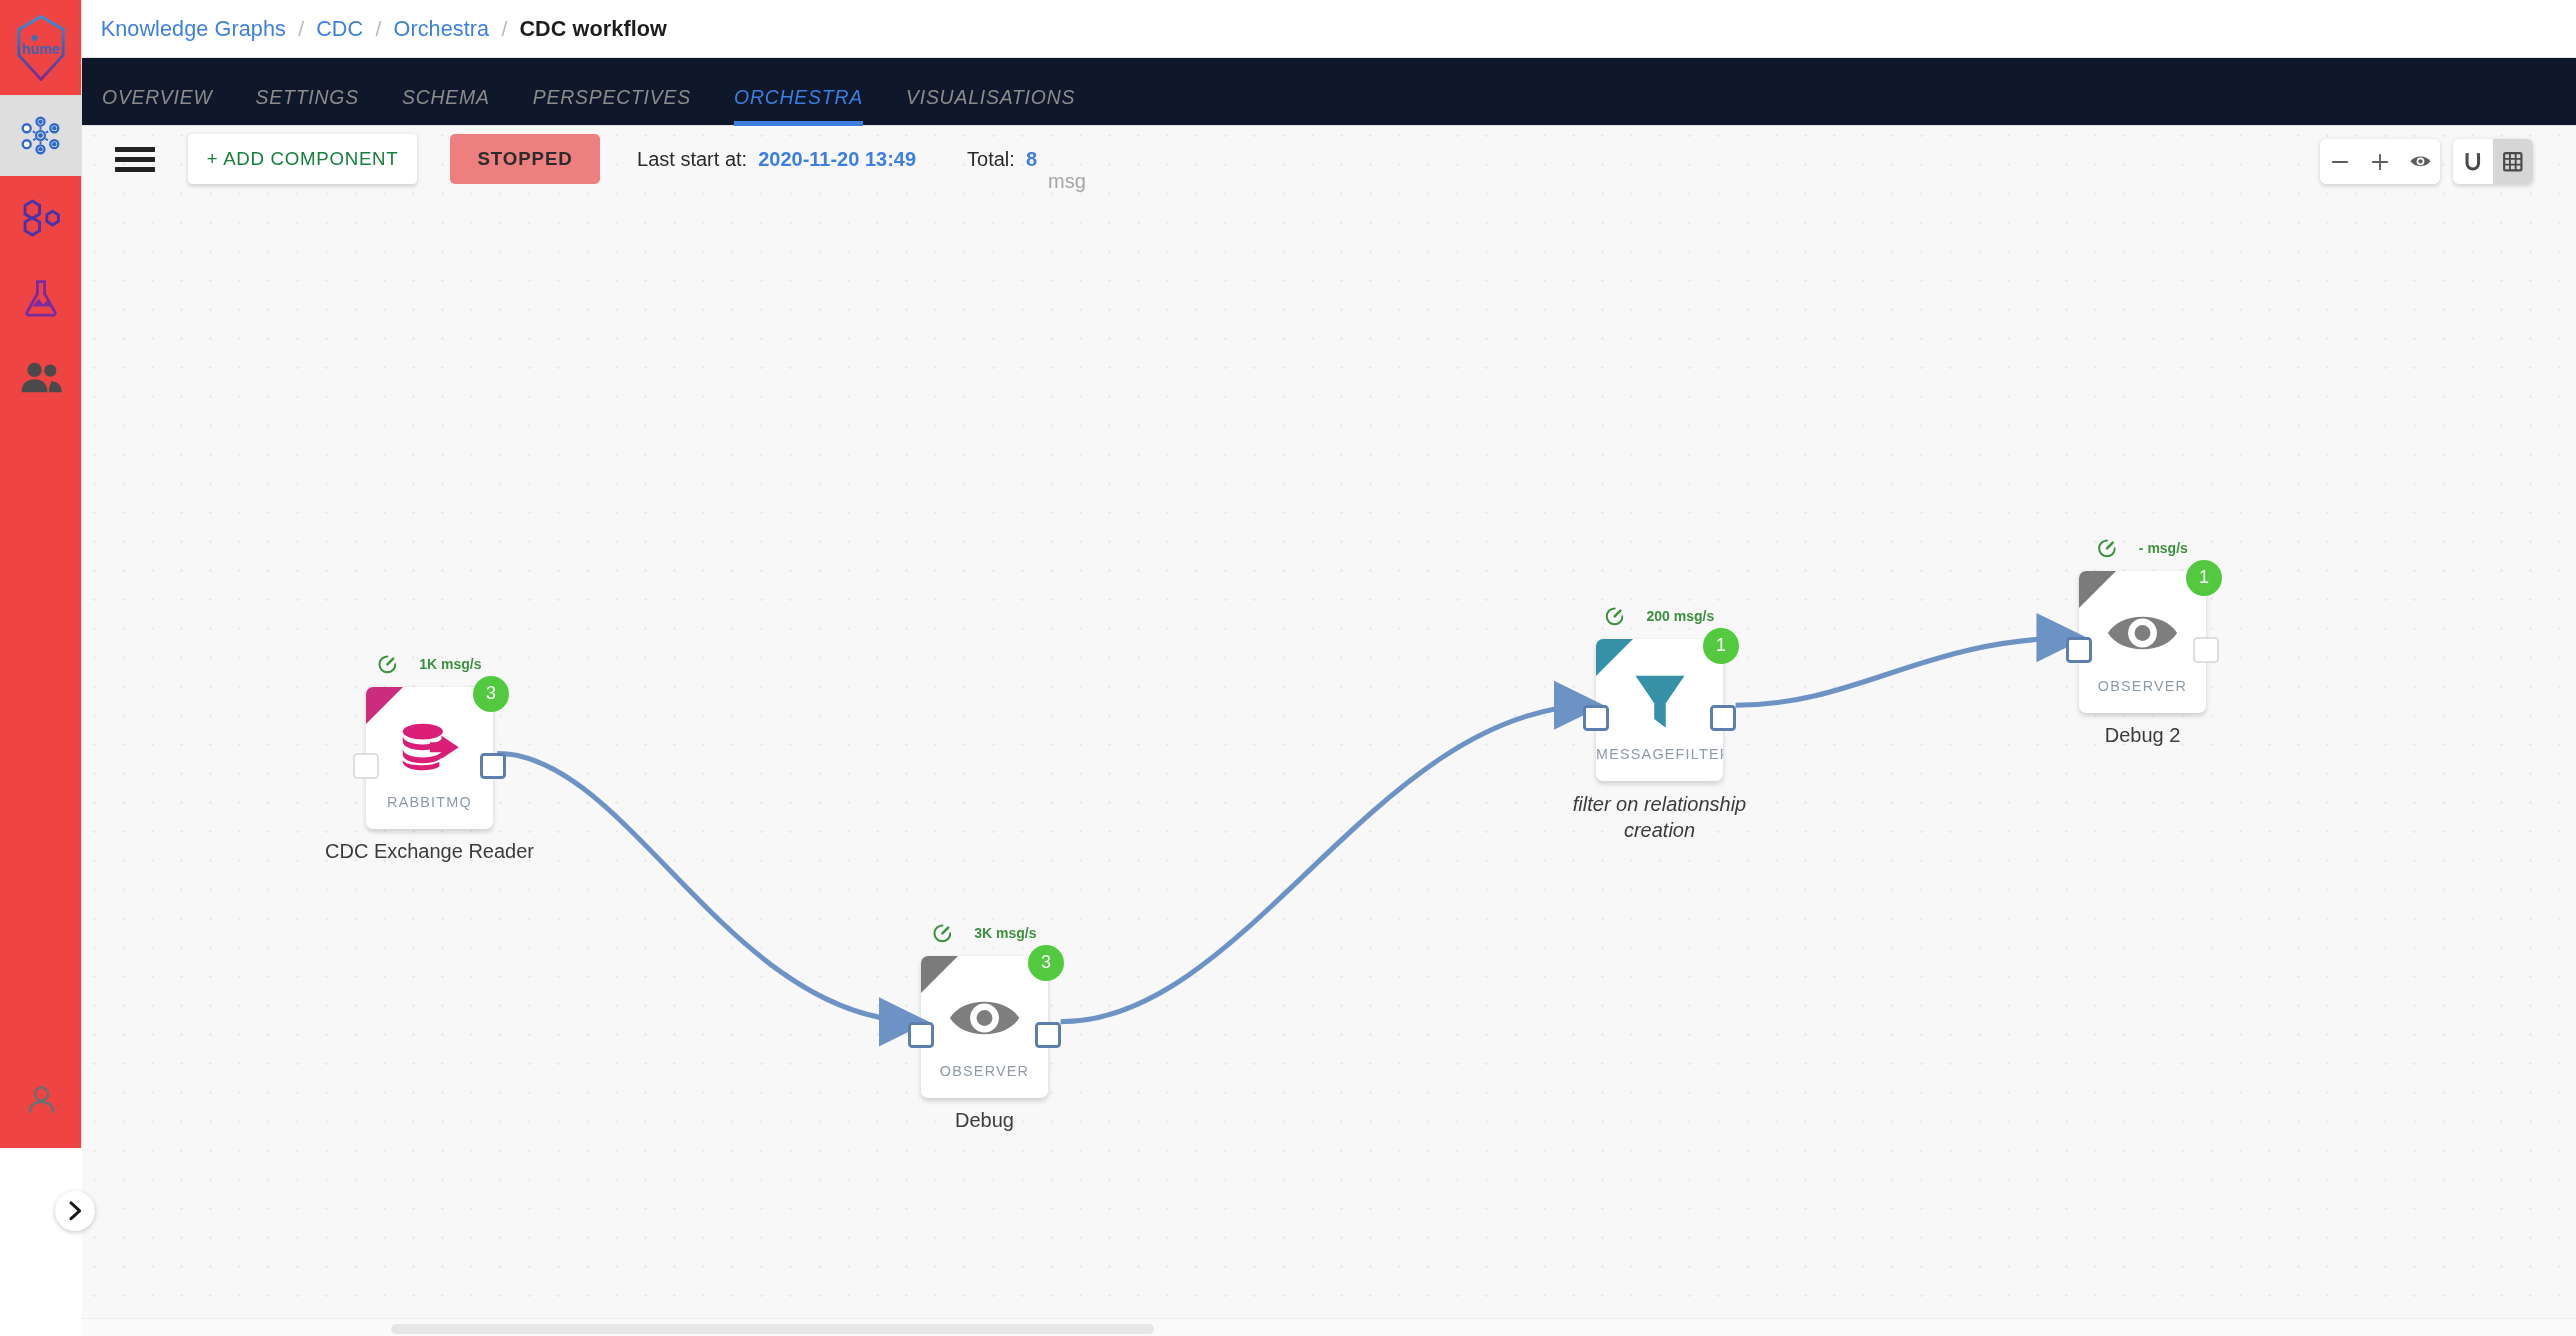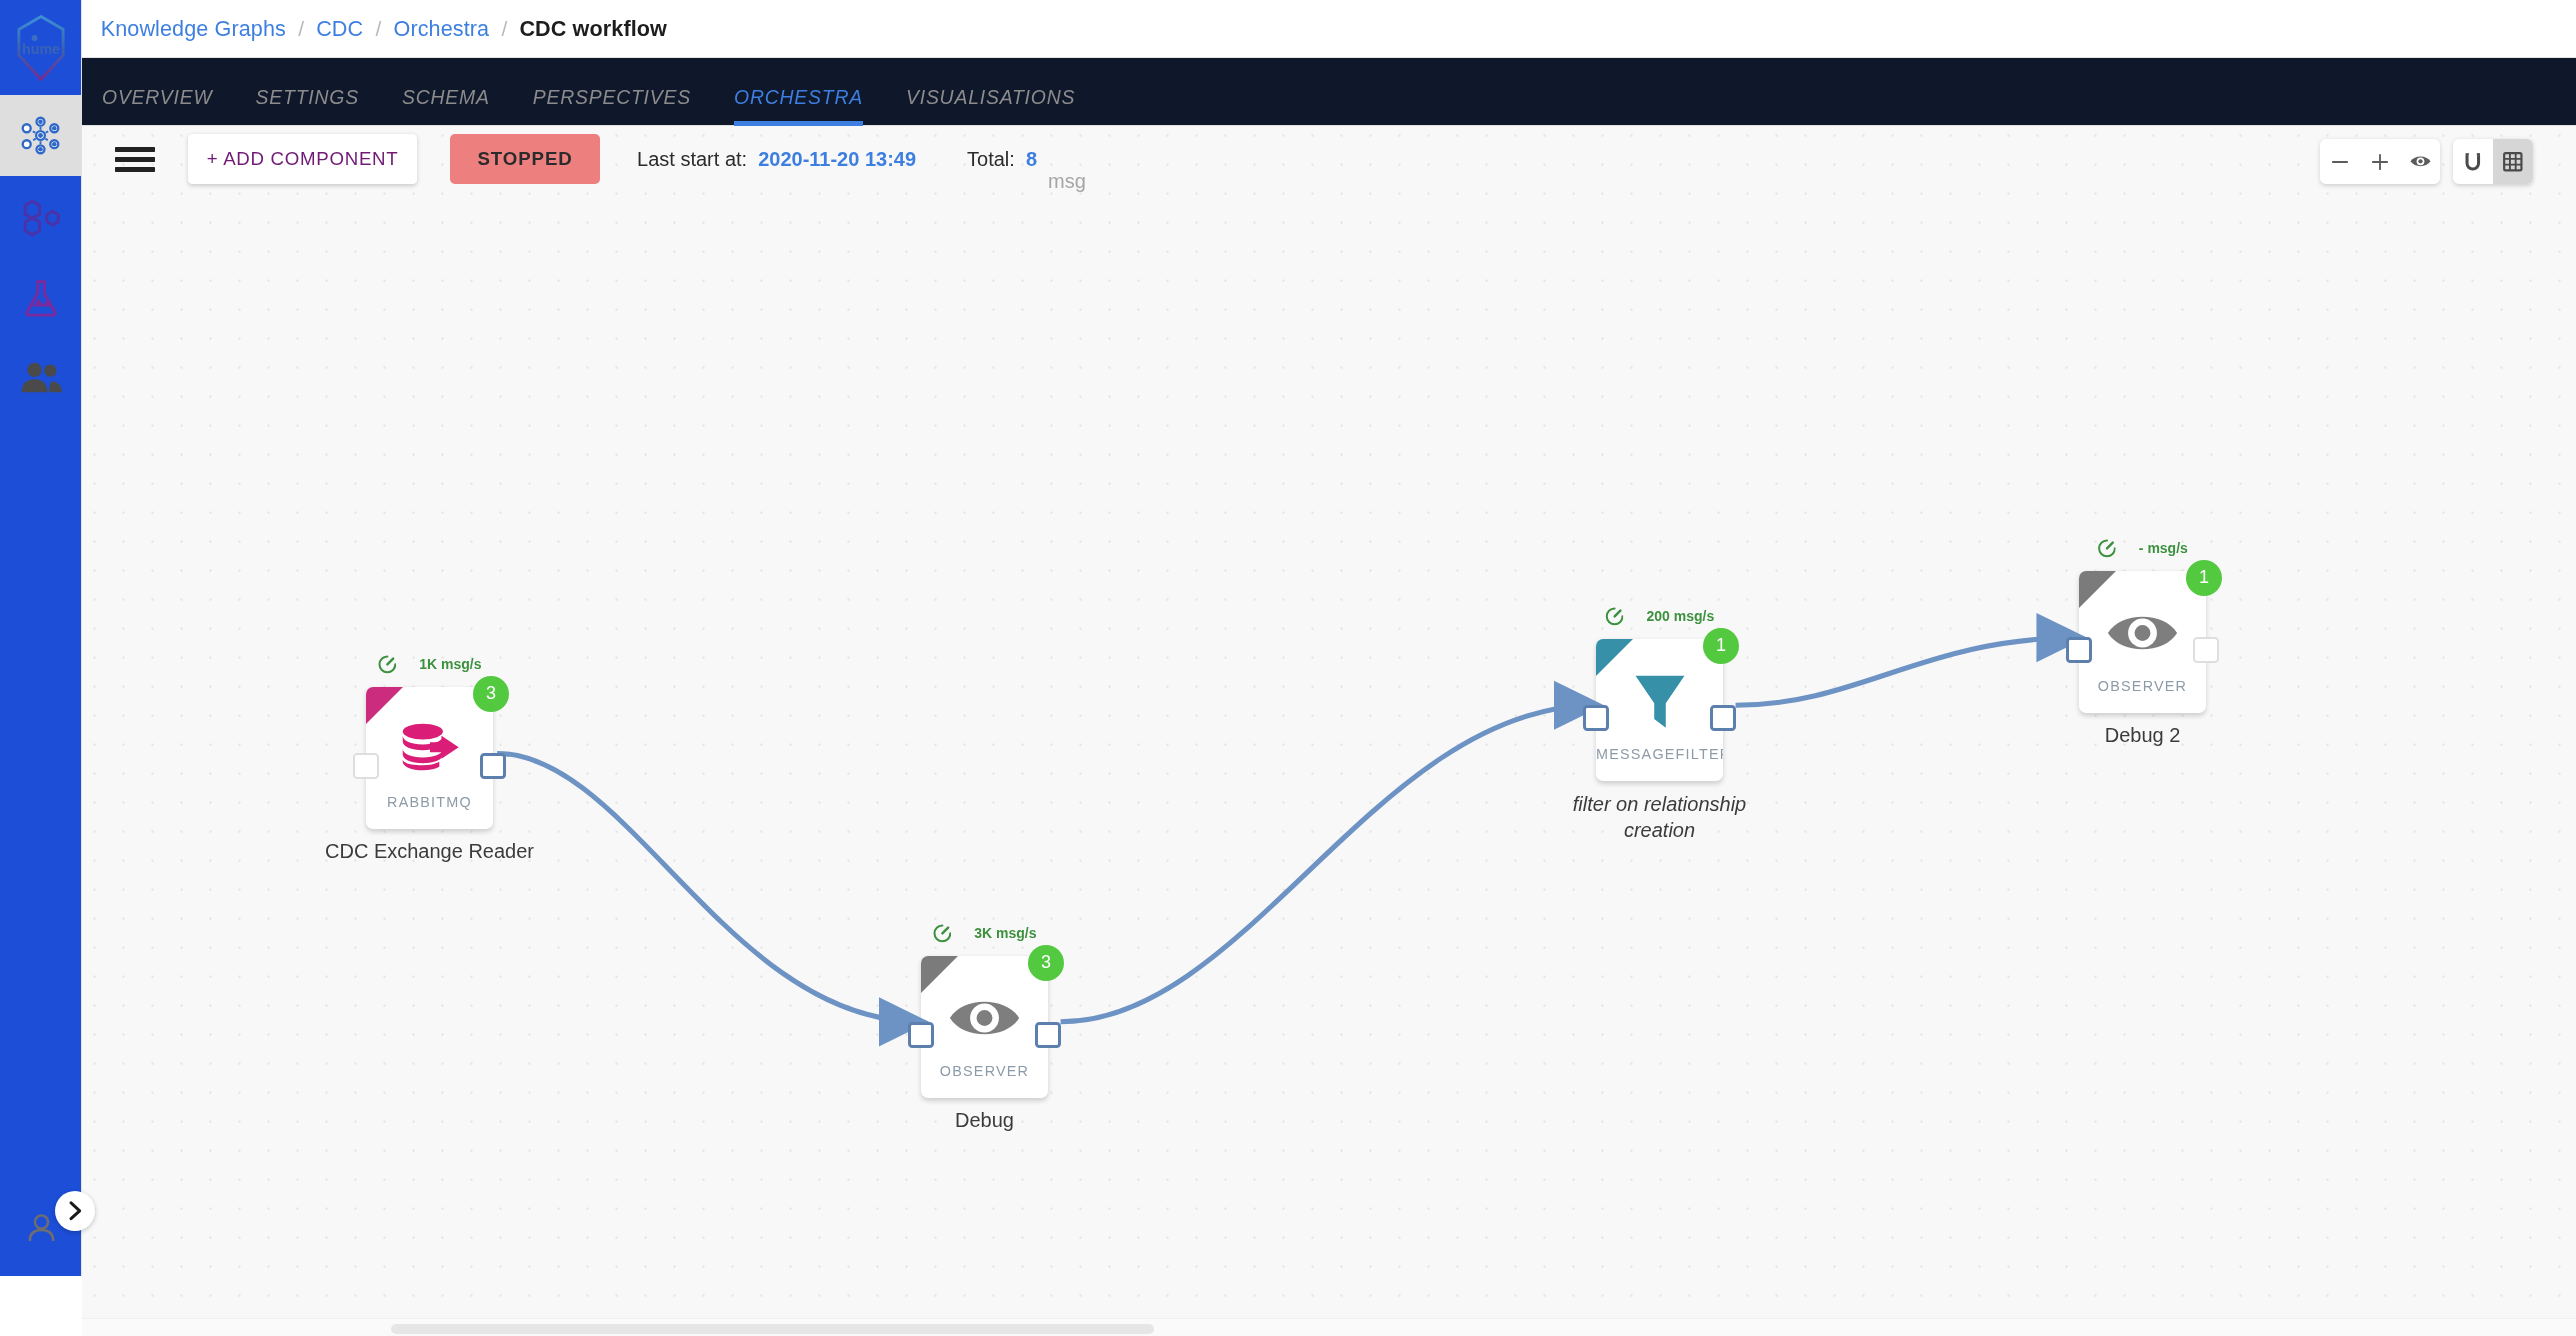--- a/index.html
+++ b/index.html
@@ -8,22 +8,22 @@
     font-family: "Liberation Sans", sans-serif;
     background: #ffffff;
     overflow: hidden;
   }
 
   
   .app { position: relative; width: 2576px; height: 1337px; display: flex; }
 
   
   .rail {
-    width: 82px; height: 1276px;
-    background: #1d4ed8;
+    width: 82px; height: 1148px;
+    background: #ef4444;
     border-right: 0.7px solid #e2e2e2;
     position: relative;
     flex: 0 0 82px;
     z-index: 30;
   }
   .rail-logo {
     height: 95px; display: flex; align-items: center; justify-content: center;
   }
   .rail-items { display: flex; flex-direction: column; }
   .rail-item {
@@ -94,21 +94,21 @@
   }
   .toolbar > * { pointer-events: auto; }
   .hamburger { width: 40px; height: 40px; display:flex; flex-direction: column; justify-content:center; gap: 5px; cursor: pointer; }
   .hamburger span { display:block; height: 5px; background:#222; border-radius: 0.7px; }
 
   .add-component {
     margin-left: 33px;
     height: 50px; background: #fff; border: none; border-radius: 4.3px;
     box-shadow: 0 1.4px 4.3px rgba(0,0,0,.18);
     font-family: "Liberation Sans", sans-serif;
-    font-size: 18.7px; letter-spacing: 0.7px; color: #701a75;
+    font-size: 18.7px; letter-spacing: 0.7px; color: #15803d;
     padding: 0 18.7px; cursor: pointer; font-weight: 500;
     display: flex; align-items: center;
   }
   .stopped-badge {
     margin-left: 33px;
     height: 50px; min-width: 150px;
     background: #ee7f7f; border-radius: 5px;
     display: flex; align-items: center; justify-content: center;
     font-size: 18.7px; font-weight: bold; letter-spacing: 0.9px; color: #2b2b2b;
     cursor: pointer;

